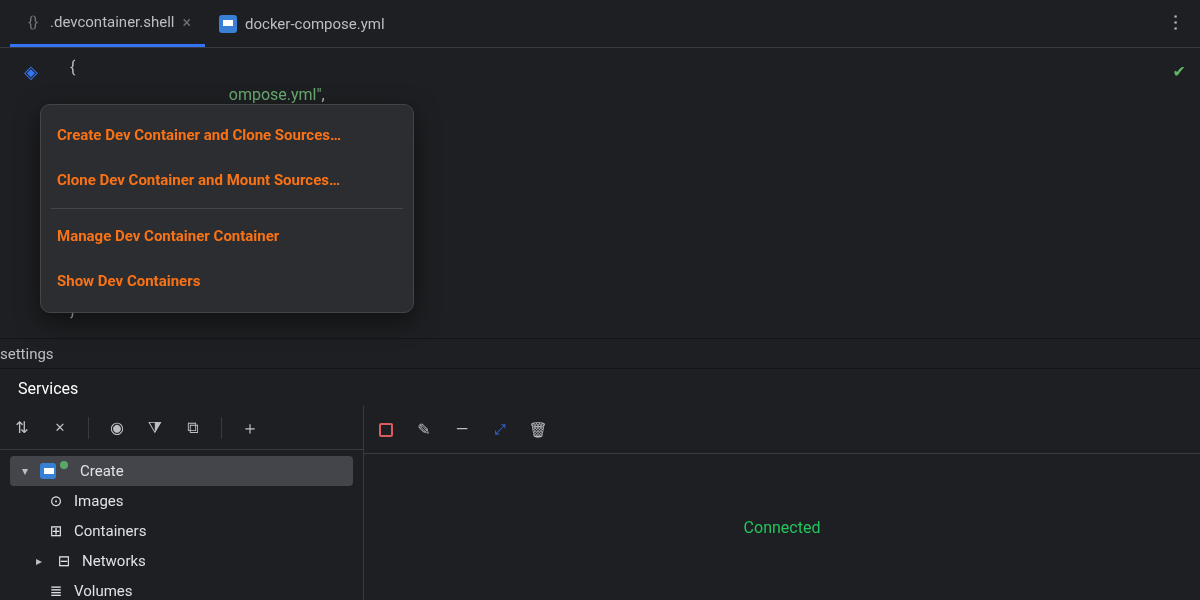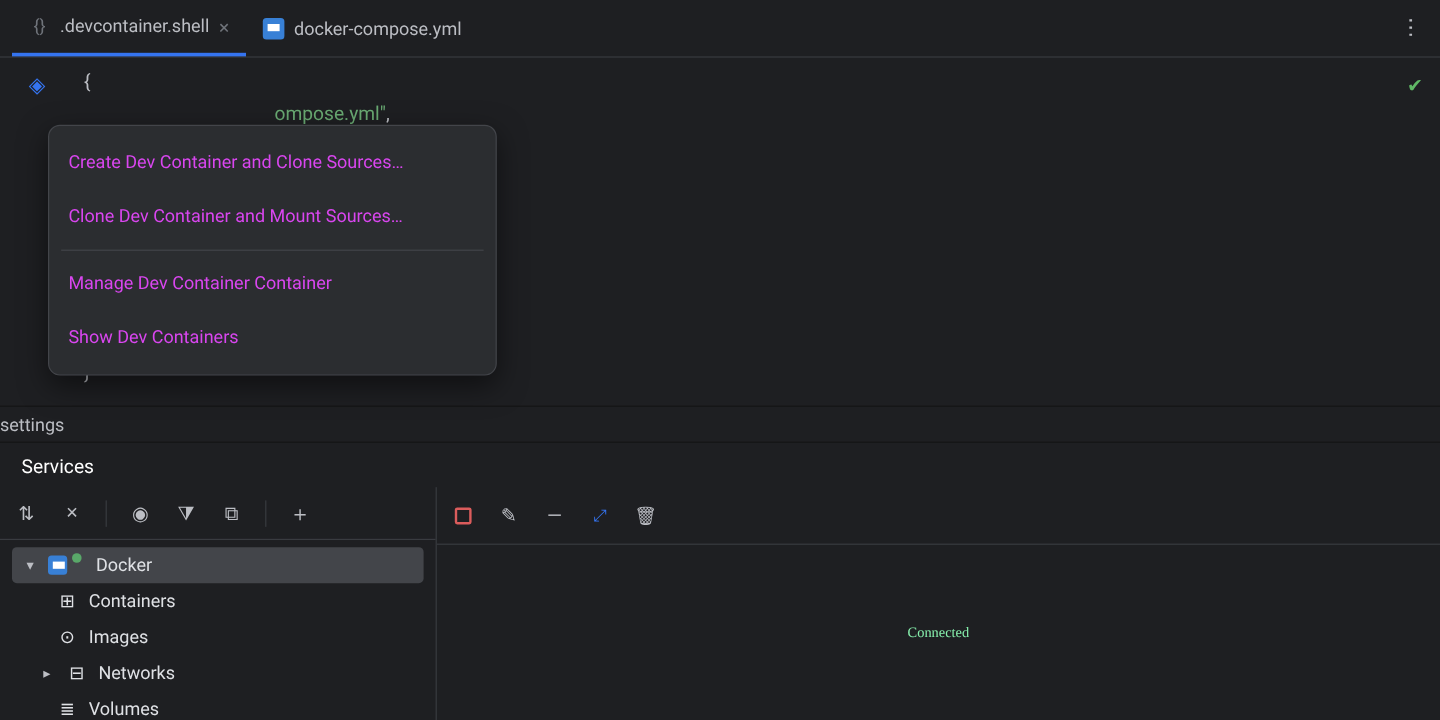--- a/index.html
+++ b/index.html
@@ -25,21 +25,21 @@
   .k { color:#c792ea; }
   .v { color:#6aab73; }
   .nul { color:#cf8e6d; }
   .punct { color:#bcbec4; }
   .brace { color:#bcbec4; }
   .sel-line { background:#26282e; display:inline-block; min-width:12px; }
   .status-ok { position:absolute; top:10px; right:14px; color:#5fb865; font-size:16px; }
 
   
   .popover { position:absolute; left:40px; top:56px; width:374px; background:#2b2d30; border:1px solid #43454a; border-radius:10px; box-shadow:0 8px 24px rgba(0,0,0,0.5); padding:8px 0; z-index:50; }
-  .popover-item { padding:9px 16px; font-size:15px; color:#d946ef; cursor:pointer; }
+  .popover-item { padding:9px 16px; font-size:15px; color:#f97316; cursor:pointer;font-weight:bold; }
   .popover-sep { height:1px; background:#43454a; margin:5px 10px; }
 
   
   .breadcrumbs { height:30px; display:flex; align-items:center; font-size:15px; color:#bcbec4; border-top:1px solid #141516; }
 
   
   .services { border-top:1px solid #141516; display:flex; flex-direction:column; flex:0 0 auto; }
   .services-title { padding:10px 18px 8px 18px; font-size:16px; font-weight:400; color:#fff; }
   .services-body { display:flex; height:194px; }
   .services-left { width:364px; border-right:1px solid #393b40; display:flex; flex-direction:column; }
@@ -49,21 +49,21 @@
   .toolbar .divider-v { width:1px; height:22px; background:#393b40; }
   .tb-ico { width:20px; height:20px; display:inline-flex; align-items:center; justify-content:center; cursor:pointer; }
 
   .tree { padding:6px 10px; overflow:auto; }
   .tree-row { display:flex; align-items:center; gap:8px; height:30px; padding:0 8px; border-radius:4px; font-size:15px; color:#dfe1e5; cursor:pointer; }
   .tree-row.selected { background:#43454a; }
   .tree-row .caret { width:14px; color:#bcbec4; font-size:12px; display:inline-block; text-align:center; }
   .ind1 { padding-left:36px; }
   .dot-badge { width:8px; height:8px; border-radius:50%; background:#59a869; display:inline-block; position:relative; top:-6px; left:-4px; }
 
-  .connected { flex:1; display:flex; align-items:center; justify-content:center; color:#86efac; font-size:12px;font-family:Liberation Serif, serif; }
+  .connected { flex:1; display:flex; align-items:center; justify-content:center; color:#22c55e; font-size:16px; }
 
   
   .ico-updown::before { content:"⇅"; }
   .ico-x::before { content:"✕"; font-size:13px; }
   .ico-eye::before { content:"◉"; }
   .ico-filter::before { content:"⧩"; }
   .ico-open::before { content:"⧉"; }
   .ico-plus::before { content:"＋"; font-size:18px; }
   .ico-stop { border:2px solid #db5c5c; width:14px; height:14px; border-radius:2px; }
   .ico-pencil::before { content:"✎"; }
@@ -137,29 +137,29 @@
           <span class="tb-ico ico-filter"></span>
           <span class="tb-ico ico-open"></span>
           <span class="divider-v"></span>
           <span class="tb-ico ico-plus"></span>
         </div>
         <div class="tree">
           <div class="tree-row selected">
             <span class="caret">▾</span>
             <span class="icon-docker" style="width:16px;height:16px;"></span>
               <span class="dot-badge"></span>
-            <span>Docker</span>
+            <span>Create</span>
+          </div>
+          <div class="tree-row ind1">
+            <span class="tb-ico ico-images"></span>
+            <span>Images</span>
           </div>
           <div class="tree-row ind1">
             <span class="tb-ico ico-containers"></span>
             <span>Containers</span>
-          </div>
-          <div class="tree-row ind1">
-            <span class="tb-ico ico-images"></span>
-            <span>Images</span>
           </div>
           <div class="tree-row" style="padding-left:22px;">
             <span class="caret">▸</span>
             <span class="tb-ico ico-networks"></span>
             <span>Networks</span>
           </div>
           <div class="tree-row ind1">
             <span class="tb-ico ico-volumes"></span>
             <span>Volumes</span>
           </div>

